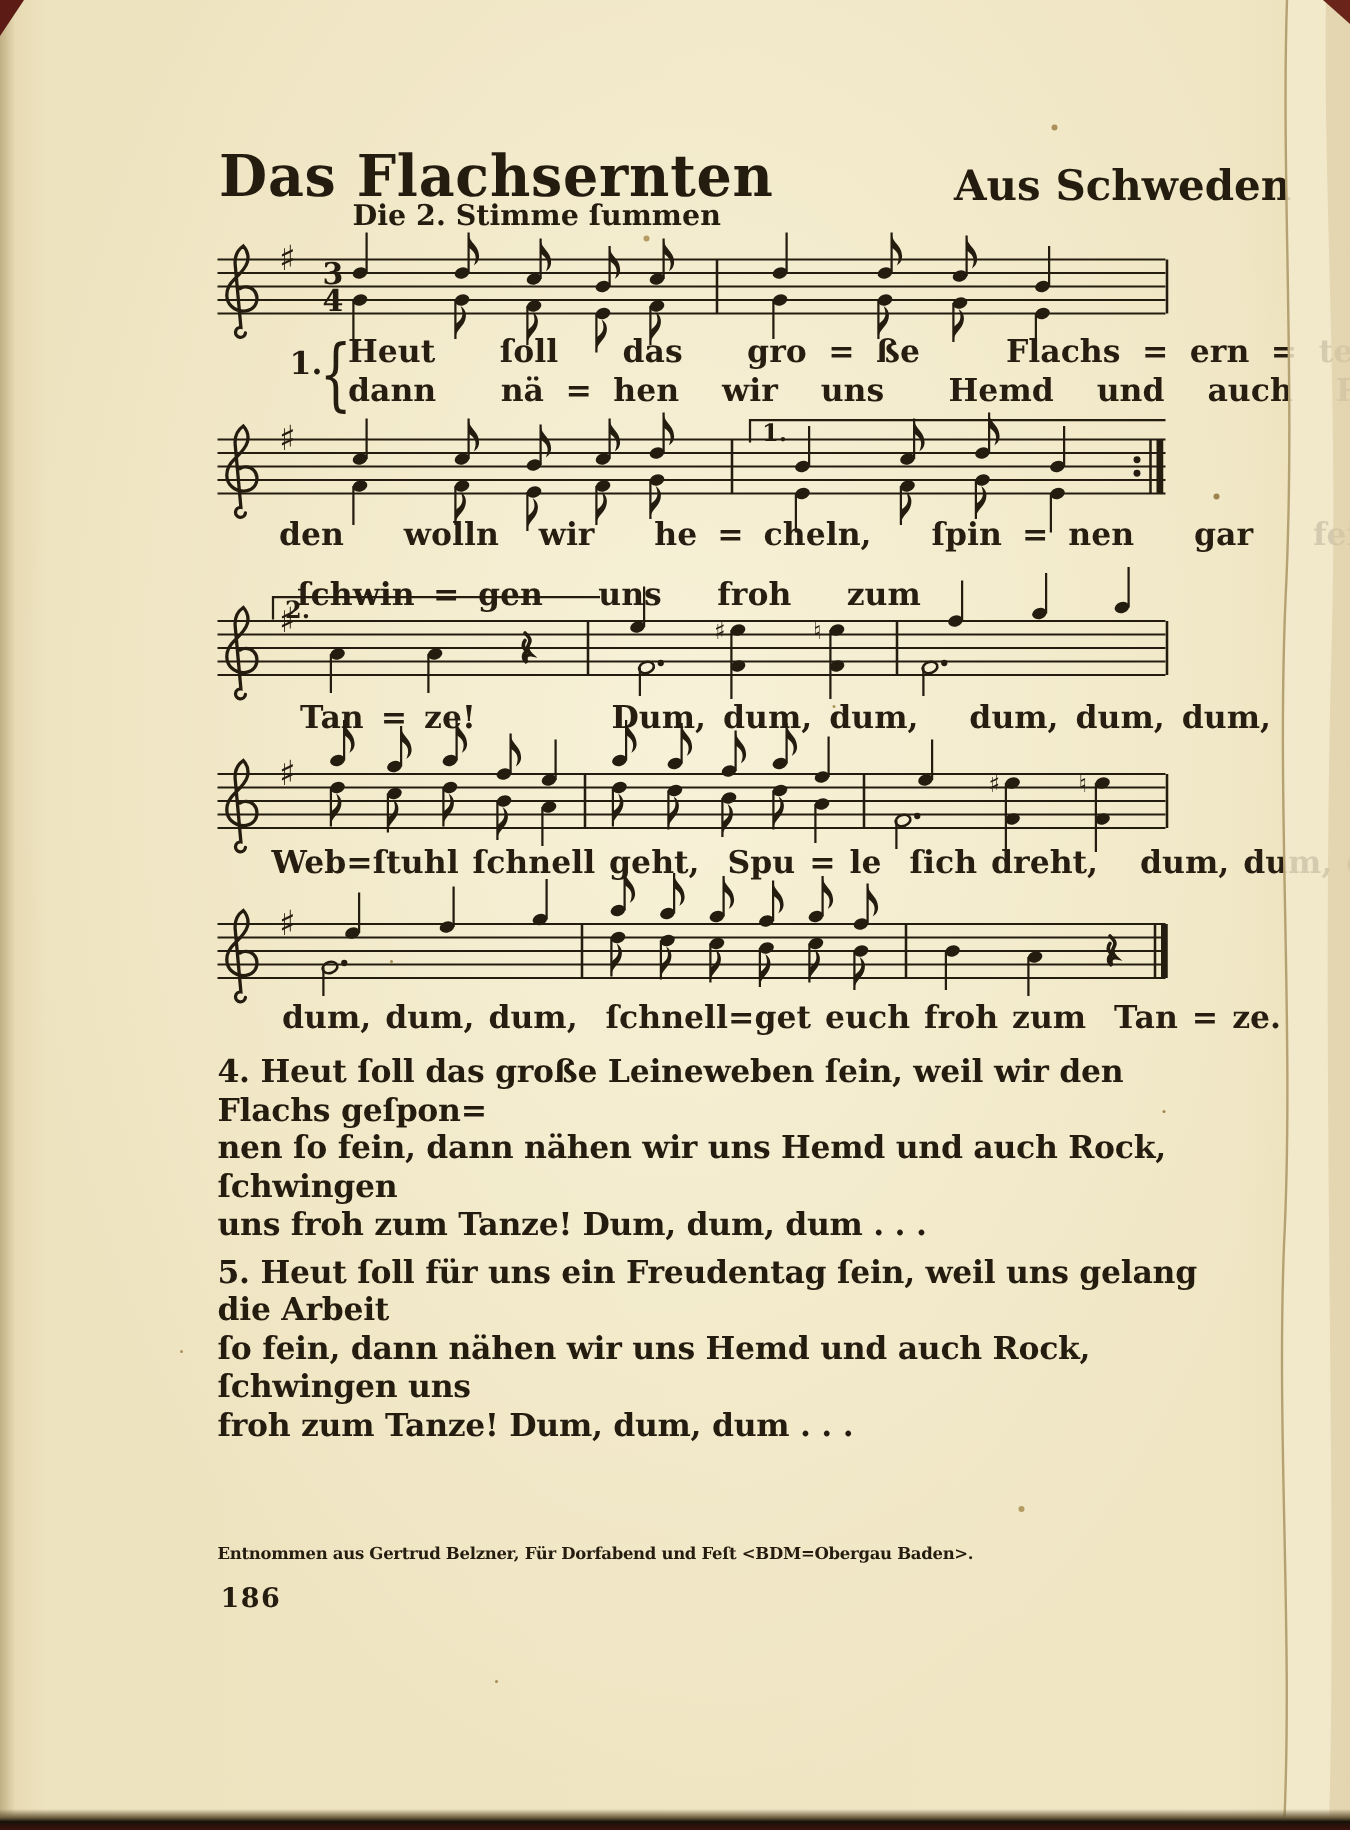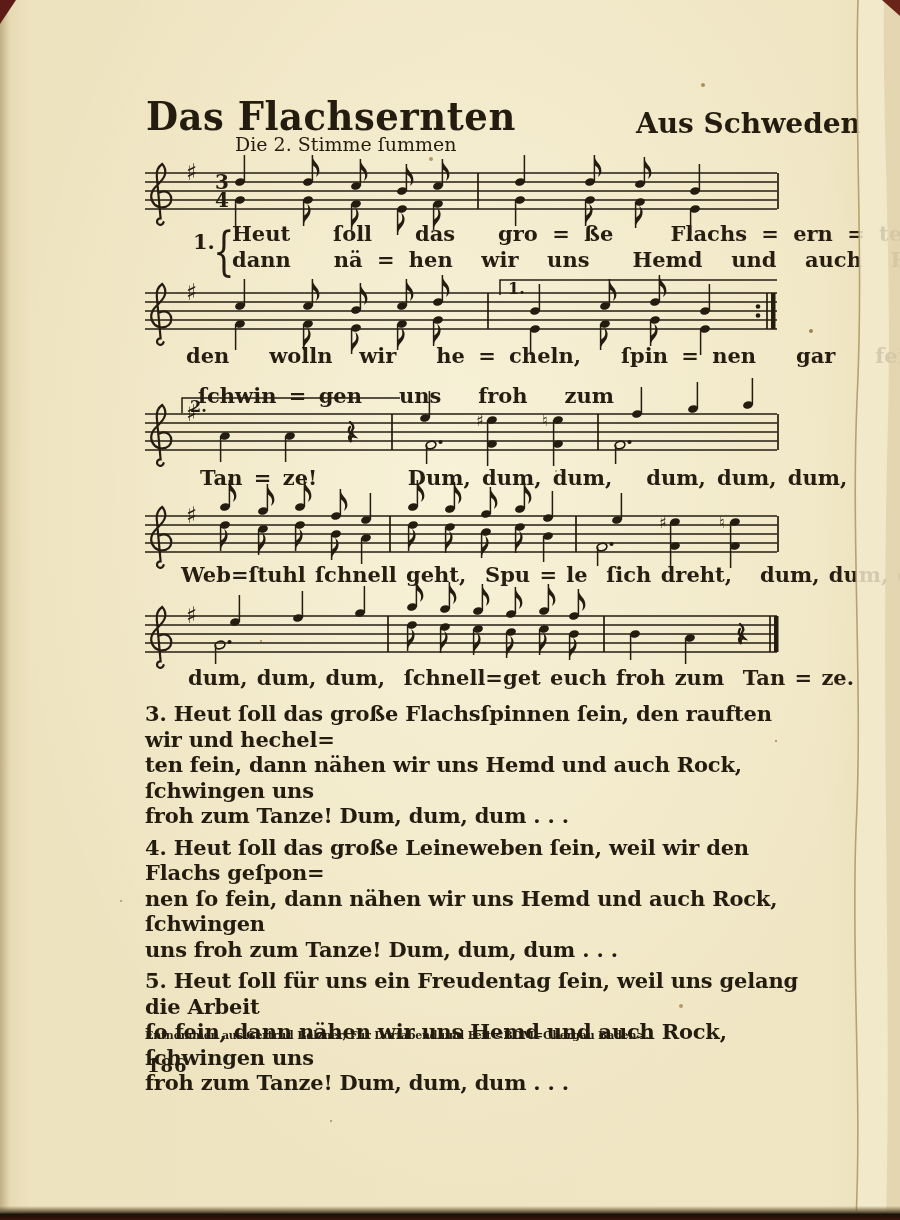--- a/index.html
+++ b/index.html
@@ -10,21 +10,21 @@
       radial-gradient(ellipse at 50% 40%, rgba(255,252,235,.55), rgba(0,0,0,0) 70%),
       linear-gradient(to right, #e3d6ae 0px, #eee3bf 30px, #f0e6c4 820px, #ecdfb8 900px),
       #eee3bf;
     color:#251c10;
   }
   .abs{position:absolute;}
   
   #title{left:146px;top:94px;font-size:37px;font-weight:700;letter-spacing:.5px;
          transform:scaleY(1.04);transform-origin:left top;}
   #origin{left:636px;top:107px;font-size:28px;font-weight:700;}
-  #subtitle{left:235px;top:133px;font-size:19px;font-weight:400;}
+  #subtitle{left:235px;top:133px;font-size:19px;font-weight:700;}
   
   .staff-svg{position:absolute;left:140px;width:640px;height:112px;overflow:visible;}
   .lyric{position:absolute;font-weight:700;font-size:21px;white-space:pre;color:#271e11;}
   #verse1-marker{left:193px;top:229px;font-size:21px;font-weight:700;}
   #verse1-brace{left:213px;top:219px;font-size:34px;font-weight:400;
                 transform:scaleY(1.55);transform-origin:left top;}
   
   #verses{left:145px;top:701px;width:668px;}
   .verse{white-space:pre-line;font-size:21px;line-height:25.5px;font-weight:700;
          margin:0 0 6px 0;letter-spacing:-.2px;}
@@ -370,23 +370,20 @@
         <line x1="545.6" y1="46" x2="545.6" y2="72" stroke="#251c10" stroke-width="1.5"></line>
         <path d="M600,32 c2.5,2.5 4.5,4.5 2.5,7.5 c-1.5,2.5 -1,4.5 1.8,7 c-3.2,-0.6 -4.8,1.6 -3,5.2 c-3.2,-2.6 -2.8,-5.8 -0.2,-7.4 c-2.6,-2.6 -2.8,-5.2 -1.1,-7.3" fill="none" stroke="#251c10" stroke-width="2.4" stroke-linecap="round"></path>
       </svg>
       <div class="lyric" style="left: 188px; top: 665px; word-spacing: 2px;">dum, dum, dum,  ſchnell=get euch froh zum  Tan = ze.</div>
     </div>
 
   <div class="abs" id="verse1-marker">1.</div>
   <div class="abs" id="verse1-brace">{</div>
 
   <div class="abs" id="verses">
-    <div class="verse">3. Heut ſoll das große Flachsſpinnen ſein, den rauften wir und hechel=
-ten fein, dann nähen wir uns Hemd und auch Rock, ſchwingen uns
-froh zum Tanze!  Dum, dum, dum . . .</div>
     <div class="verse">4. Heut ſoll das große Leineweben ſein, weil wir den Flachs geſpon=
 nen ſo fein, dann nähen wir uns Hemd und auch Rock, ſchwingen
 uns froh zum Tanze!  Dum, dum, dum . . .</div>
     <div class="verse">5. Heut ſoll für uns ein Freudentag ſein, weil uns gelang die Arbeit
 ſo fein, dann nähen wir uns Hemd und auch Rock, ſchwingen uns
 froh zum Tanze!  Dum, dum, dum . . .</div>
   </div>
 
   <div class="abs" id="footer">Entnommen aus Gertrud Belzner, Für Dorfabend und Feſt &lt;BDM=Obergau Baden&gt;.</div>
   <div class="abs" id="pagenum">186</div>

